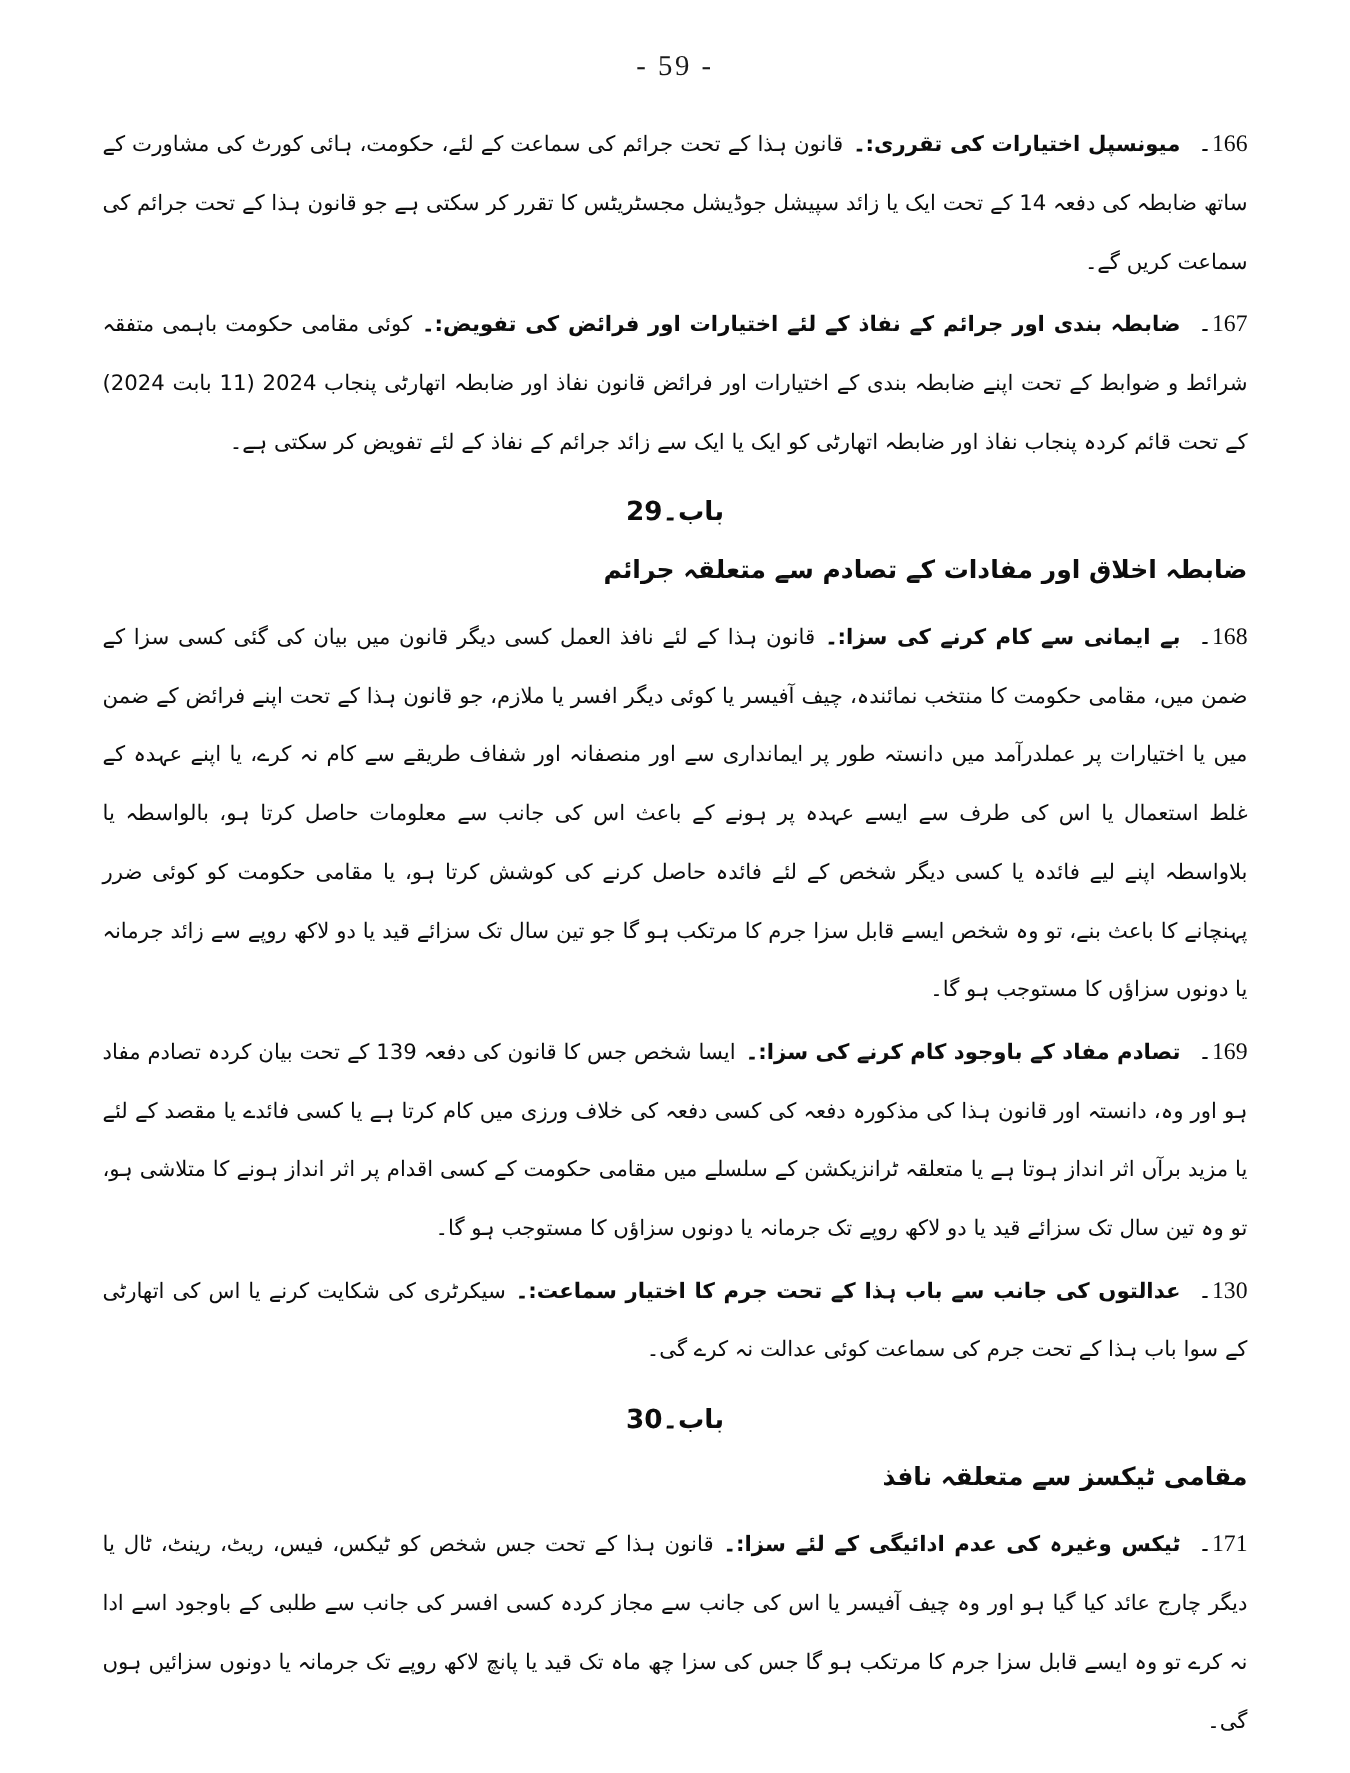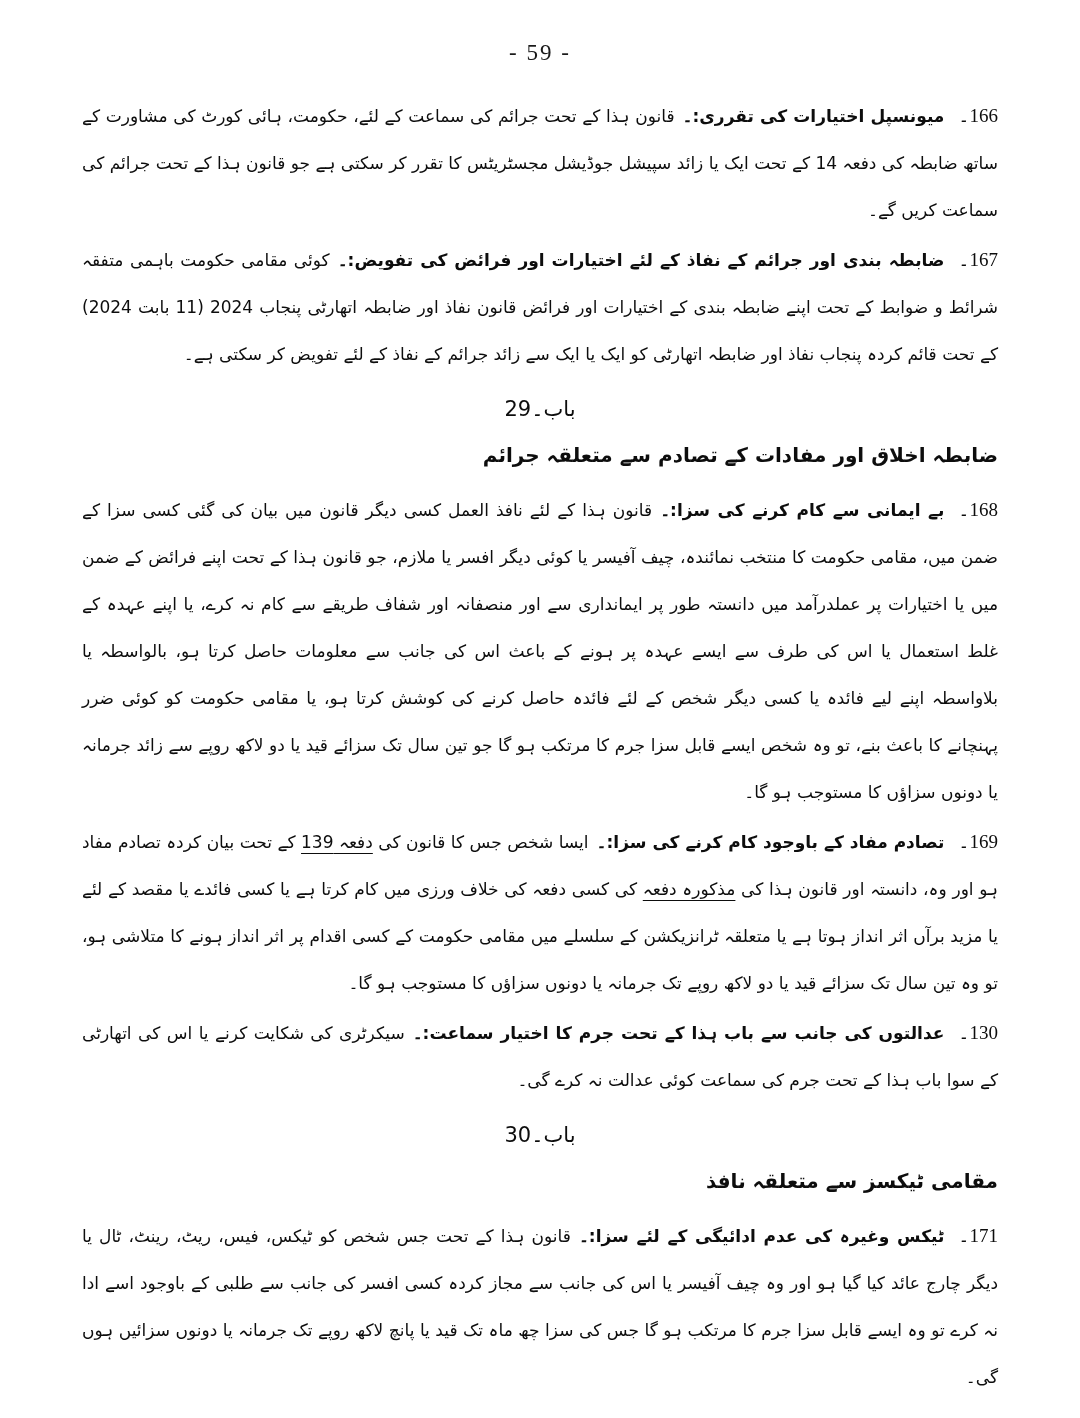--- a/index.html
+++ b/index.html
@@ -39,26 +39,25 @@
     font-family: "Liberation Serif", "DejaVu Serif", serif;
     font-size: 19px;
     margin-left: 14px; 
     white-space: nowrap;
   }
   .head {
     font-weight: 700;
     margin-left: 8px;
   }
   .ul {
-    text-decoration: underline;
     text-underline-offset: 5px;
   }
   .chapter-title {
     text-align: center;
-    font-weight: 400;
+    font-weight: 700;
     font-size: 21px;
     line-height: 46px;
     margin-top: 8px;
     color: #0d0d0d;
   }
   .chapter-subtitle {
     font-weight: 700;
     font-size: 20px;
     line-height: 46px;
     margin-bottom: 8px;

